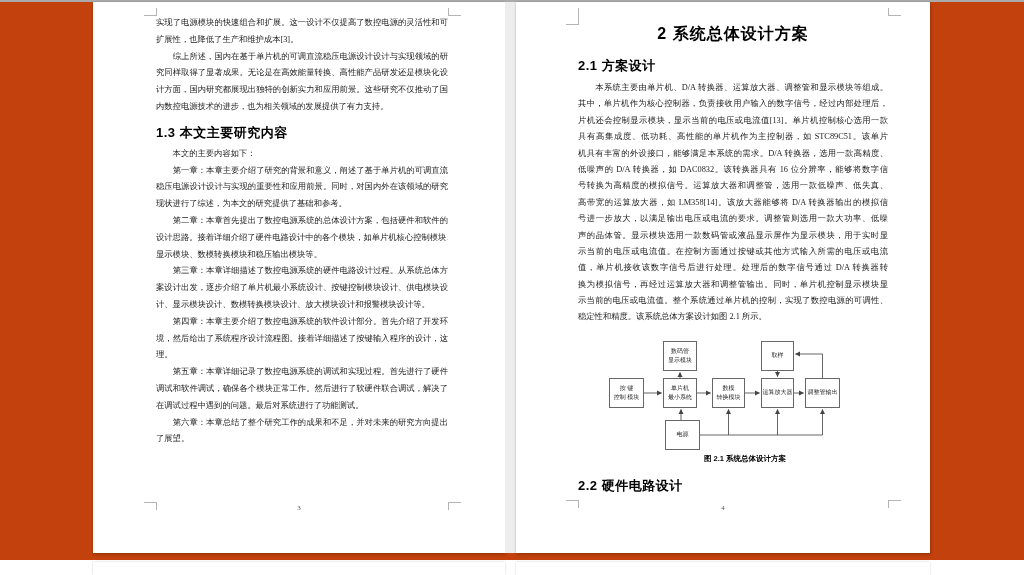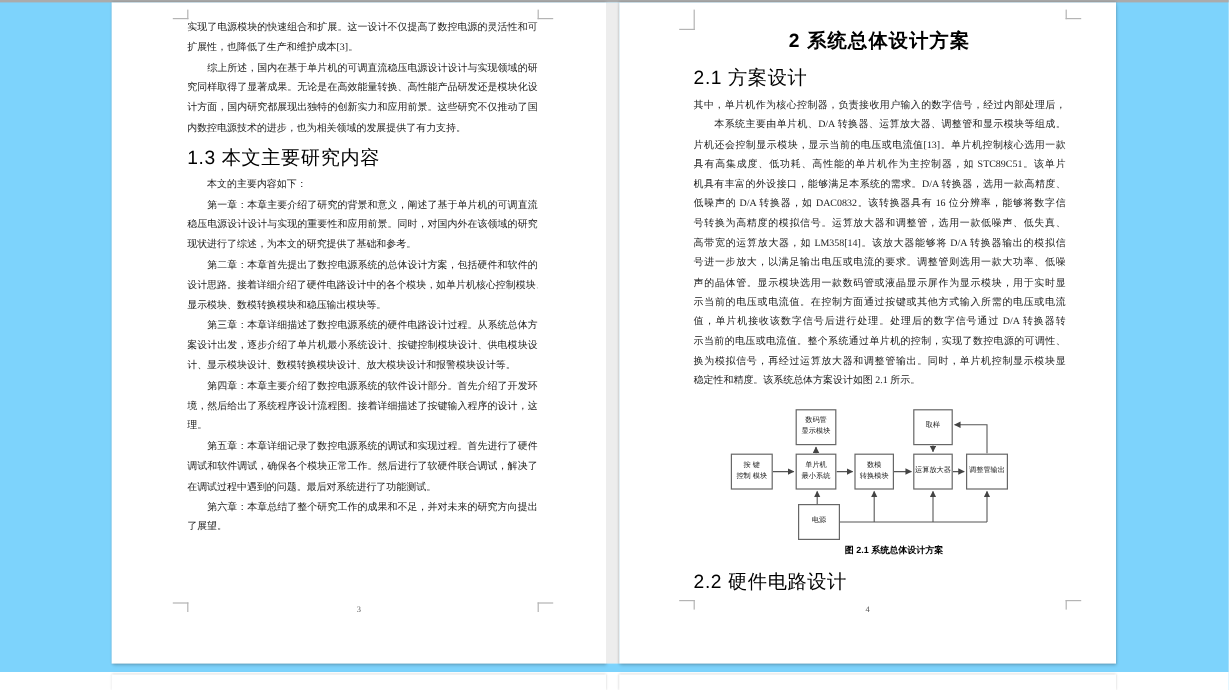--- a/index.html
+++ b/index.html
@@ -1,37 +1,37 @@
 <!DOCTYPE html>
 <html><head>
 <meta charset="utf-8">
 <style>
   html,body{margin:0;padding:0;width:1024px;height:575px;overflow:hidden;
     font-family:"Liberation Serif","DejaVu Serif",serif;}
-  .canvas{position:relative;width:1024px;height:560px;background:#7dd3fc;}
+  .canvas{position:relative;width:1024px;height:560px;background:#c2410c;}
   .topline{position:absolute;left:0;top:0;width:100%;height:2px;background:#ababab;}
   .page{position:absolute;top:2px;height:551px;background:#ffffff;
     box-shadow:0 0 2px rgba(0,0,0,.22),1px 2px 3px rgba(0,0,0,.15);}
   .page-left{left:93px;width:412px;}
   .page-right{left:516px;width:414px;}
   .page-gap{position:absolute;left:505px;top:2px;width:11px;height:551px;background:#ededed;}
   .next-page{position:absolute;top:562px;height:13px;background:#ffffff;
     box-shadow:0 0 2px rgba(0,0,0,.2);}
   .next-left{left:93px;width:412px;}
   .next-right{left:516px;width:414px;}
 
   
   .textcol{position:absolute;left:63px;top:13px;width:292px;}
   .page-right .textcol{left:62px;top:78px;width:310px;}
   .tl{height:16.8px;line-height:16.8px;font-size:8.3px;color:#1b1b1b;
     text-align:justify;text-align-last:justify;overflow:hidden;white-space:nowrap;}
   .page-right .tl{height:16.4px;line-height:16.4px;}
   .tl-end{text-align-last:left;}
-  .doc-h2{font-family:"Liberation Sans","DejaVu Sans",sans-serif;font-weight:normal;
-    font-size:16px;line-height:15px;color:#000;margin:9px 0 6px 0;letter-spacing:.5px;}
+  .doc-h2{font-family:"Liberation Sans","DejaVu Sans",sans-serif;font-weight:bold;
+    font-size:13px;line-height:15px;color:#000;margin:9px 0 6px 0;letter-spacing:.5px;}
   .doc-title{position:absolute;left:62px;top:22px;width:310px;text-align:center;
     font-family:"Liberation Sans","DejaVu Sans",sans-serif;font-weight:bold;
     font-size:16px;color:#000;letter-spacing:1px;}
   .h21{position:absolute;left:62px;top:56px;margin:0;}
   .h22{position:absolute;left:62px;top:476px;margin:0;}
   .pagenum{position:absolute;left:0;top:502px;width:100%;text-align:center;
     font-size:7px;color:#555;}
 
   
   .crop{position:absolute;width:12px;height:7px;border:0 solid #b4b4b4;}
@@ -96,34 +96,34 @@
 
   <div class="page page-right">
     <div class="crop tl" style="left:50px;top:6px;"></div>
     <div class="crop tr" style="left:372px;top:6px;"></div>
     <div class="crop bl" style="left:50px;top:498px;"></div>
     <div class="crop br" style="left:372px;top:498px;"></div>
 
     <div class="doc-title">2 系统总体设计方案</div>
     <div class="doc-h2 h21">2.1 方案设计</div>
     <div class="textcol">
+        <div class="tl">　　本系统主要由单片机、D/A 转换器、运算放大器、调整管和显示模块等组成。</div>
         <div class="tl">其中，单片机作为核心控制器，负责接收用户输入的数字信号，经过内部处理后，</div>
-        <div class="tl">　　本系统主要由单片机、D/A 转换器、运算放大器、调整管和显示模块等组成。</div>
         <div class="tl">片机还会控制显示模块，显示当前的电压或电流值[13]。单片机控制核心选用一款</div>
         <div class="tl">具有高集成度、低功耗、高性能的单片机作为主控制器，如 STC89C51。该单片</div>
         <div class="tl">机具有丰富的外设接口，能够满足本系统的需求。D/A 转换器，选用一款高精度、</div>
         <div class="tl">低噪声的 D/A 转换器，如 DAC0832。该转换器具有 16 位分辨率，能够将数字信</div>
         <div class="tl">号转换为高精度的模拟信号。运算放大器和调整管，选用一款低噪声、低失真、</div>
         <div class="tl">高带宽的运算放大器，如 LM358[14]。该放大器能够将 D/A 转换器输出的模拟信</div>
         <div class="tl">号进一步放大，以满足输出电压或电流的要求。调整管则选用一款大功率、低噪</div>
         <div class="tl">声的晶体管。显示模块选用一款数码管或液晶显示屏作为显示模块，用于实时显</div>
         <div class="tl">示当前的电压或电流值。在控制方面通过按键或其他方式输入所需的电压或电流</div>
         <div class="tl">值，单片机接收该数字信号后进行处理。处理后的数字信号通过 D/A 转换器转</div>
+        <div class="tl">换为模拟信号，再经过运算放大器和调整管输出。同时，单片机控制显示模块显</div>
         <div class="tl">示当前的电压或电流值。整个系统通过单片机的控制，实现了数控电源的可调性、</div>
-        <div class="tl">换为模拟信号，再经过运算放大器和调整管输出。同时，单片机控制显示模块显</div>
         <div class="tl tl-end">稳定性和精度。该系统总体方案设计如图 2.1 所示。</div>
       </div>
 
     <div class="figure">
       <svg width="310" height="130" viewBox="0 0 310 130">
         <defs>
           <marker id="ah" markerWidth="7" markerHeight="7" refX="5.5" refY="3" orient="auto">
             <path d="M0,0 L6,3 L0,6 Z" fill="#444"></path>
           </marker>
         </defs>

